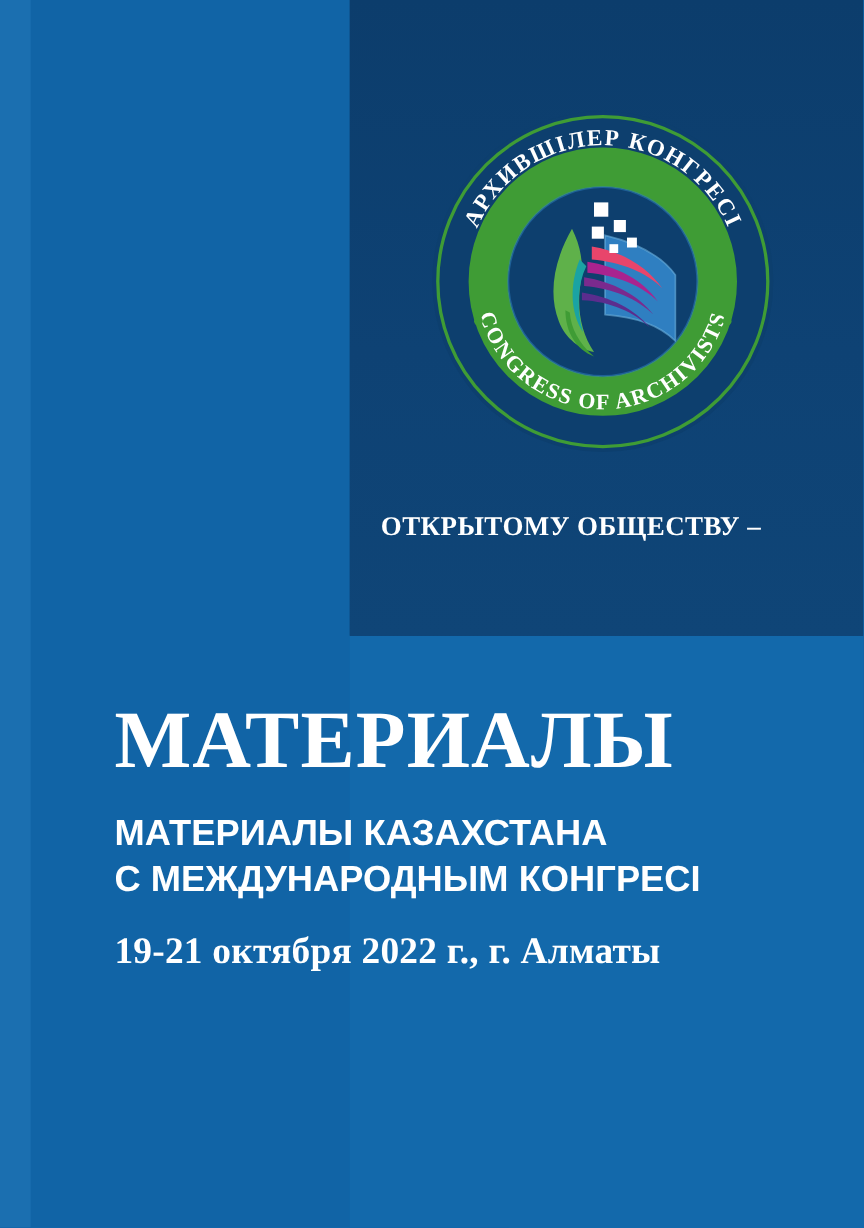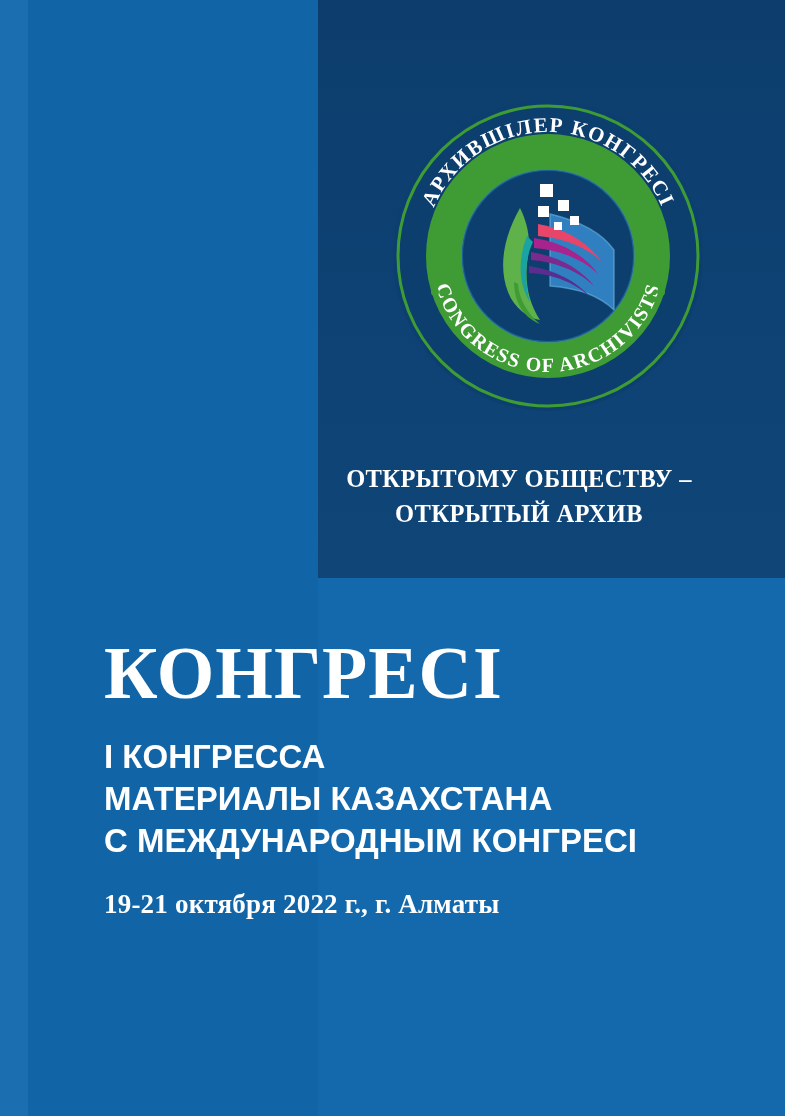--- a/index.html
+++ b/index.html
@@ -101,21 +101,21 @@
     font-size: 33px;
     line-height: 1.28;
     margin: 0;
   }
   .subtitle div { white-space: nowrap; }
   .date-line {
     margin-top: 26px;
     color: #ffffff;
     font-family: "Liberation Serif", serif;
     font-weight: bold;
-    font-size: 27px;
+    font-size: 34px;
     letter-spacing: 0.2px;
   }
 </style>
 </head>
 <body>
 
 <div class="page">
 
   <div class="band-left"></div>
   <div class="band-mid"></div>
@@ -170,26 +170,24 @@
         <textPath href="#arcBottom" startOffset="50%" text-anchor="middle">CONGRESS OF ARCHIVISTS</textPath>
       </text>
 
       <circle cx="47" cy="196" r="4" fill="#3f9c35"></circle>
       <circle cx="273" cy="196" r="4" fill="#3f9c35"></circle>
     </svg>
   </div>
 
   <div class="motto">
     <div>ОТКРЫТОМУ ОБЩЕСТВУ –</div>
-    <div>ОТКРЫТЫЙ АРХИВ</div>
   </div>
 
   <div class="title-block">
-    <h1 class="main-title">КОНГРЕСІ</h1>
+    <h1 class="main-title">МАТЕРИАЛЫ</h1>
     <div class="subtitle">
-      <div>I КОНГРЕССА</div>
       <div>МАТЕРИАЛЫ КАЗАХСТАНА</div>
       <div>С МЕЖДУНАРОДНЫМ КОНГРЕСІ</div>
     </div>
     <div class="date-line">19-21 октября 2022 г., г. Алматы</div>
   </div>
 
 </div>
 
 </body></html>

